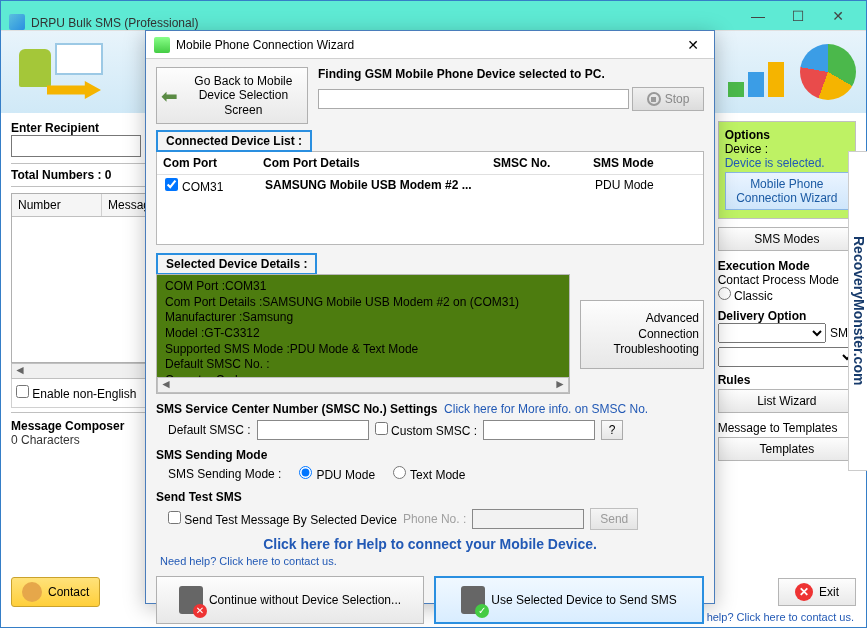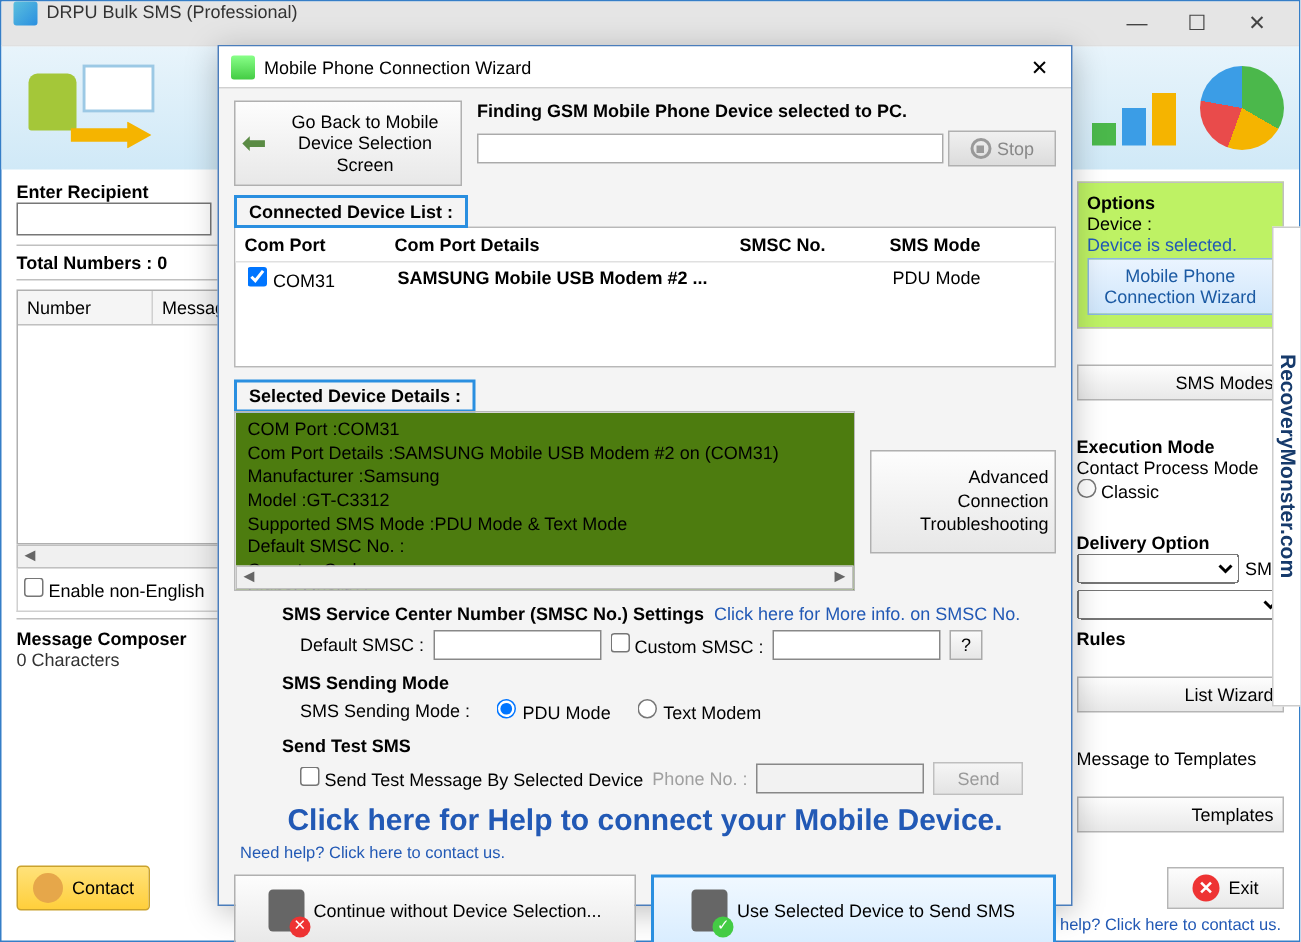--- a/index.html
+++ b/index.html
@@ -1,20 +1,20 @@
 <!DOCTYPE html>
 <html><head>
 <meta charset="utf-8">
 <style>
 * { box-sizing: border-box; margin: 0; padding: 0; font-family: "Segoe UI", Tahoma, sans-serif; font-size: 12px; }
 body { width: 867px; height: 628px; background: #f0f0f0; overflow: hidden; position: relative; }
 
 
 .main-window { width: 867px; height: 628px; background: #fff; border: 1px solid #357ec7; position: relative; }
-.titlebar { height: 30px; background: #e5e5e5; display: flex; align-items: flex-start; padding: 0 8px; border-bottom: 1px solid #e0e0e0; }
+.titlebar { height: 30px; background: #5eead4; display: flex; align-items: flex-end; padding: 0 8px; border-bottom: 1px solid #e0e0e0; }
 .titlebar .icon { width: 16px; height: 16px; background: linear-gradient(135deg,#5bc0de,#2a8fe0); border-radius: 2px; margin-right: 6px; }
 .titlebar .title { flex: 1; color: #333; }
 .titlebar .win-btn { width: 40px; height: 28px; text-align: center; line-height: 28px; color: #444; font-size: 14px; cursor: pointer; }
 
 .banner { height: 82px; background: linear-gradient(#e8f4fb,#d0e9f7); display: flex; align-items: center; padding: 0 10px; overflow: hidden; }
 .banner .logo { width: 140px; height: 70px; position: relative; }
 .banner .android { width: 32px; height: 38px; background: #a4c739; border-radius: 6px 6px 2px 2px; position: absolute; left: 8px; top: 12px; }
 .banner .envelope { width: 48px; height: 32px; background: #fff; border: 2px solid #9cc9e5; position: absolute; left: 44px; top: 6px; }
 .banner .arrow { position: absolute; left: 36px; top: 44px; width: 54px; height: 18px; background: #f5b400; clip-path: polygon(0 25%,70% 25%,70% 0,100% 50%,70% 100%,70% 75%,0 75%); }
 .banner .spacer { flex: 1; }
@@ -34,21 +34,21 @@
 .grid-head div { padding: 4px 6px; border-right: 1px solid #d0d0d0; }
 .hscroll { height: 16px; background: #f0f0f0; border: 1px solid #c0c0c0; display:flex; align-items:center; }
 .hscroll .arrow-btn { width:16px;height:14px;text-align:center;line-height:12px;color:#666;}
 .chk-row { padding: 6px 4px; border: 1px solid #d0d0d0; border-top: none; }
 
 .composer-head { font-weight: bold; border-top: 1px solid #c0c0c0; padding-top: 6px; margin-top: 4px; }
 .char-count { color: #333; }
 
 .right-panel { border: 1px solid #c0c0c0; background: #bef264; padding: 6px; margin-bottom: 6px; }
 .blue-btn { background: linear-gradient(#eaf4ff,#cfe6fb); border: 1px solid #8ab6e3; color: #1b5aa3; padding: 4px 6px; margin: 2px 0; width: 100%; text-align: center; cursor: pointer; }
-.std-btn { background: linear-gradient(#fdfdfd,#e9e9e9); border: 1px solid #b5b5b5; padding: 4px 6px; margin: 18px 0; width: 100%; text-align: right; cursor: pointer; }
+.std-btn { background: linear-gradient(#fdfdfd,#e9e9e9); border: 1px solid #b5b5b5; padding: 4px 6px; margin: 2px 0; width: 100%; text-align: center; cursor: pointer; }
 .red-blue { color: #c33; }
 
 .footer { position: absolute; bottom: 20px; left: 10px; right: 10px; display: flex; align-items: center; }
 .contact-btn { background: linear-gradient(#ffe27a,#ffcf3b); border: 1px solid #caa22c; border-radius: 3px; padding: 4px 10px; display:flex; align-items:center; gap:6px; cursor:pointer;}
 .contact-btn .ico { width:20px;height:20px;background:#e6a74a;border-radius:50%; }
 .exit-btn { margin-left: auto; display:flex;align-items:center;gap:6px; background: linear-gradient(#fdfdfd,#e9e9e9); border:1px solid #b5b5b5; padding:4px 16px; cursor:pointer;}
 .exit-btn .x { width:18px;height:18px;background:#e33;border-radius:50%;color:#fff;text-align:center;line-height:18px;font-weight:bold;}
 .bottom-help { position:absolute; bottom:4px; right:12px; color:#2259b5; font-size:11px; }
 
 
@@ -75,32 +75,32 @@
 .dev-list-head div { padding: 4px 6px; font-weight: bold; }
 .dev-list-row { display: flex; padding: 3px 6px; justify-content: center; }
 .dev-list-row .chk { margin-right: 4px; }
 .c1{width:100px;} .c2{width:230px;font-weight:bold;} .c3{width:100px;} .c4{width:100px;}
 
 .sel-details { border: 1px solid #b8b8b8; background: #4d7c0f; height: 120px; margin-top:-1px; padding: 4px 8px; line-height:1.3; overflow:auto; position:relative;}
 .details-row { display:flex; gap:10px; }
 .details-row .sel-details { flex:1; }
 .adv-btn { width: 124px; align-self: center; background: linear-gradient(#fdfdfd,#e7e7e7); border: 1px solid #b0b0b0; padding: 10px 4px; text-align: right; font-weight: normal; line-height: 1.3; cursor: pointer; }
 
-.dlg-section { margin-top: 8px; margin-left: 32px; }
+.dlg-section { margin-top: 8px; }
 .dlg-section .head { font-weight: bold; }
 .smsc-link { color: #2259b5; cursor: pointer; }
 .form-row { display: flex; align-items: center; gap: 6px; margin: 4px 0; padding-left: 12px; }
 .form-row .lbl2 { width: auto; }
 .short-input { border: 1px solid #888; height: 20px; width: 112px; padding: 1px 3px; }
 .q-btn { width: 22px; height: 20px; border: 1px solid #aaa; background: linear-gradient(#fafafa,#e6e6e6); text-align:center; cursor:pointer;}
 .radio-row { display:flex; align-items:center; gap:18px; padding-left:12px; margin:4px 0;}
 .radio-row input{margin-right:4px;}
 .disabled-txt { color: #a0a0a0; }
-.send-btn { width:60px;height:22px;background:linear-gradient(#f5f5f5,#e4e4e4);border:1px solid #bfbfbf;color:#9a9a9a;cursor:pointer;}
-.help-link { display:block; text-align:center; color:#2259b5; font-weight:bold; font-size:20px; margin:6px 0 2px; cursor:pointer;}
+.send-btn { width:48px;height:22px;background:linear-gradient(#f5f5f5,#e4e4e4);border:1px solid #bfbfbf;color:#9a9a9a;cursor:pointer;}
+.help-link { display:block; text-align:center; color:#2259b5; font-weight:bold; font-size:14px; margin:6px 0 2px; cursor:pointer;}
 .contact-link { color:#2259b5; font-size:11px; cursor:pointer; margin-left:4px;}
 
 .dlg-footer { display:flex; gap:10px; padding: 0 10px 8px; }
 .big-btn { flex:1; display:flex; align-items:center; justify-content:center; gap:6px; background:linear-gradient(#fdfdfd,#e8e8e8); border:1px solid #b0b0b0; padding:8px 4px; cursor:pointer; line-height:1.2; text-align:center; font-size:11px;}
 .big-btn .bi { width:24px;height:28px;background:#666;border-radius:3px; position:relative;}
 .big-btn.sel { border:2px solid #2a8fe0; background:linear-gradient(#f0f8ff,#d9edff);}
 .big-btn .chkmark{position:absolute;right:-4px;bottom:-4px;width:14px;height:14px;background:#4c4;border-radius:50%;color:#fff;font-size:10px;line-height:14px;text-align:center;}
 .big-btn .xmark{position:absolute;right:-4px;bottom:-4px;width:14px;height:14px;background:#e33;border-radius:50%;color:#fff;font-size:10px;line-height:14px;text-align:center;}
 
 .watermark { position:absolute; right:-2px; top:150px; width:20px; height:320px; background:#fff; border:1px solid #ccc; writing-mode:vertical-rl; text-align:center; font-weight:bold; color:#163a6b; font-size:14px; padding:8px 0;}
@@ -157,21 +157,21 @@
       <div class="right-panel">
         <div class="lbl">Options</div>
         <div>Device :</div>
         <div class="red-blue" style="color:#2259b5">Device is selected.</div>
         <button class="blue-btn">Mobile Phone Connection  Wizard</button>
       </div>
       <button class="std-btn">SMS Modes</button>
       <div style="margin-top:6px;font-weight:bold">Execution Mode</div>
       <div>Contact Process Mode</div>
       <label><input type="radio" style=""> <span>Classic</span></label>
-      <div style="margin-top:20px;font-weight:bold">Delivery Option</div>
+      <div style="margin-top:6px;font-weight:bold">Delivery Option</div>
       <div style="display:flex;gap:4px;align-items:center">
         <select style="flex:1;height:20px"></select>
         <span>SMS</span>
       </div>
       <select style="width:100%;height:20px;margin-top:4px"></select>
       <div style="margin-top:6px;font-weight:bold">Rules</div>
       <button class="std-btn">List Wizard</button>
       <div style="margin-top:6px">Message to Templates</div>
       <button class="std-btn">Templates</button>
     </div>
@@ -262,21 +262,21 @@
         <input class="short-input" style="">
         <button class="q-btn">?</button>
       </div>
     </div>
 
     <div class="dlg-section">
       <div class="head">SMS Sending Mode</div>
       <div class="radio-row">
         <span>SMS Sending Mode :</span>
         <label><input type="radio" name="sm" checked="" style=""><span>PDU Mode</span></label>
-        <label><input type="radio" name="sm" style=""><span>Text Modem</span></label>
+        <label><input type="radio" name="sm" style=""><span>Text Mode</span></label>
       </div>
     </div>
 
     <div class="dlg-section">
       <div class="head">Send Test SMS</div>
       <div class="form-row">
         <label><input type="checkbox" style=""> <span>Send Test Message By Selected Device</span></label>
         <span class="disabled-txt">Phone No. :</span>
         <input class="short-input" disabled="" style="">
         <button class="send-btn">Send</button>

